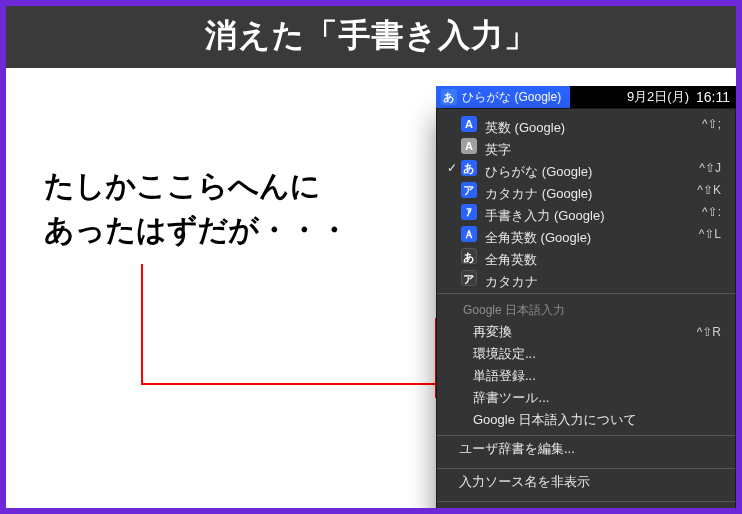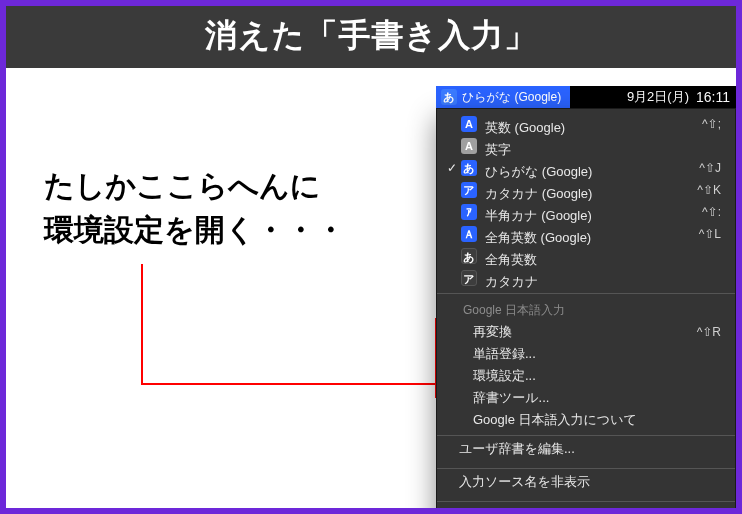--- a/index.html
+++ b/index.html
@@ -166,21 +166,21 @@
 </head>
 <body>
 
 <div class="frame">
 
   <div class="header">消えた「手書き入力」</div>
 
   <div class="content">
 
     <div class="caption">たしかここらへんに
-環境設定を開く・・・</div>
+あったはずだが・・・</div>
 
     <svg class="bracket" width="310" height="140">
       <path d="M 6 0 L 6 120 L 300 120 M 300 54 L 300 134" fill="none" stroke="#ff0000" stroke-width="2"></path>
     </svg>
 
     <div class="mac-menubar">
       <div class="ime-box">
         <span class="badge">あ</span>
         <span>ひらがな (Google)</span>
       </div>
@@ -209,21 +209,21 @@
           </div>
           <div class="menu-item">
             <span class="check"></span>
             <span class="badge badge-blue">ア</span>
             <span class="label">カタカナ (Google)</span>
             <span class="shortcut">^⇧K</span>
           </div>
           <div class="menu-item">
             <span class="check"></span>
             <span class="badge badge-blue">ｱ</span>
-            <span class="label">半角カナ (Google)</span>
+            <span class="label">手書き入力 (Google)</span>
             <span class="shortcut">^⇧:</span>
           </div>
           <div class="menu-item">
             <span class="check"></span>
             <span class="badge badge-blue">Ａ</span>
             <span class="label">全角英数 (Google)</span>
             <span class="shortcut">^⇧L</span>
           </div>
           <div class="menu-item">
             <span class="check"></span>
@@ -239,24 +239,24 @@
 
       <div class="menu-sep"></div>
 
       <div class="menu-section-label">Google 日本語入力</div>
       <div id="google-slot">
           <div class="menu-sub">
             <span class="label">再変換</span>
             <span class="shortcut">^⇧R</span>
           </div>
           <div class="menu-sub">
+            <span class="label">環境設定...</span>
+          </div>
+          <div class="menu-sub">
             <span class="label">単語登録...</span>
-          </div>
-          <div class="menu-sub">
-            <span class="label">環境設定...</span>
           </div>
           <div class="menu-sub">
             <span class="label">辞書ツール...</span>
           </div>
           <div class="menu-sub">
             <span class="label">Google 日本語入力について</span>
           </div>
         </div>
 
       <div class="menu-sep"></div>

